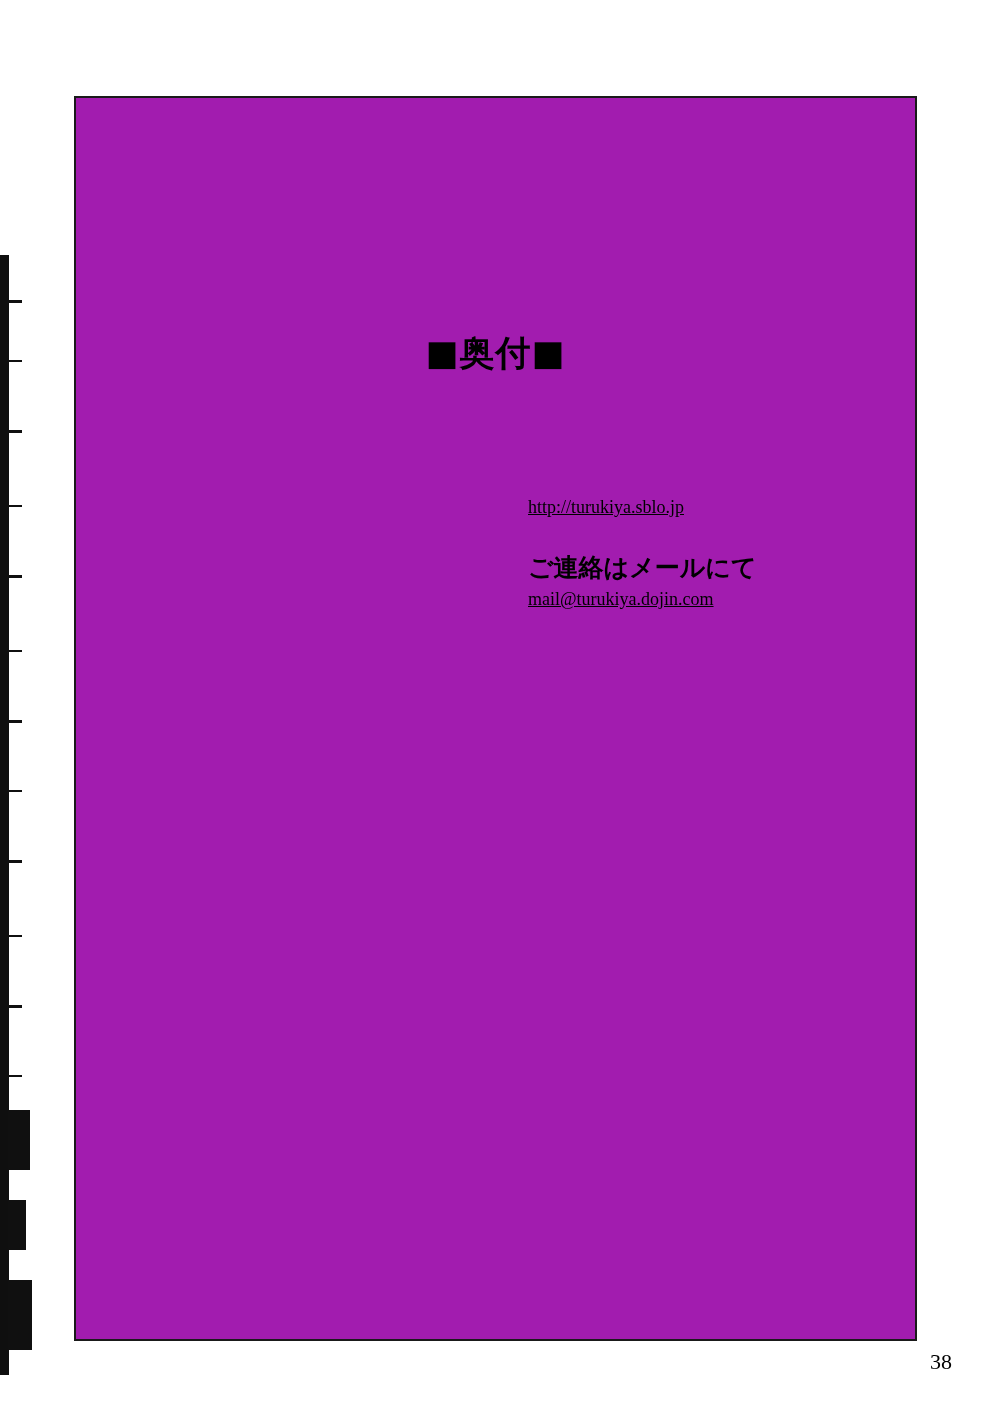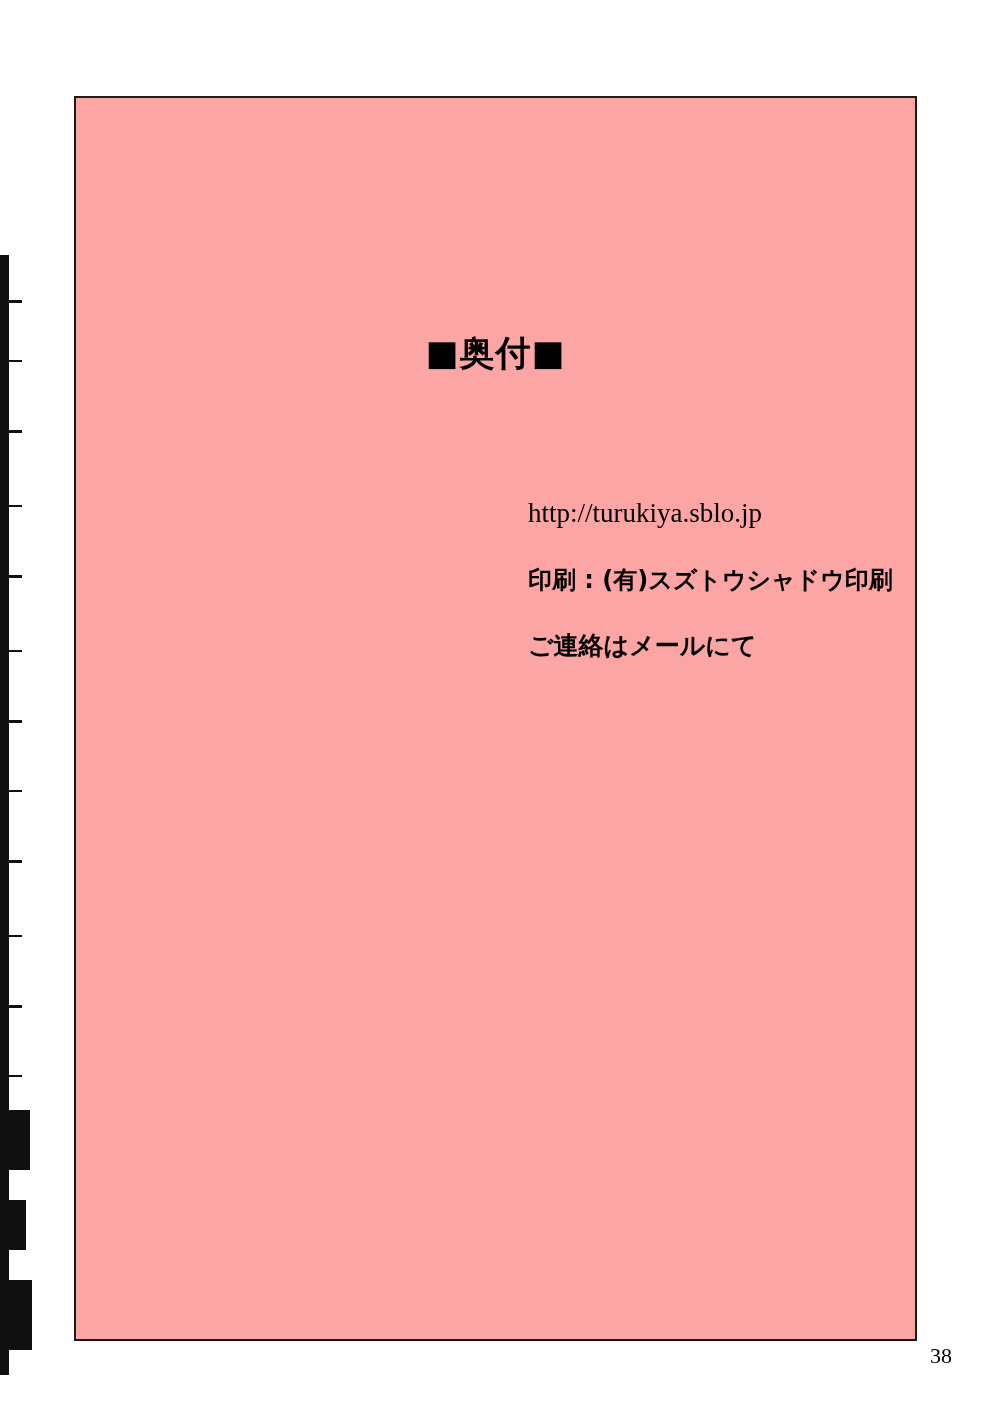--- a/index.html
+++ b/index.html
@@ -33,21 +33,21 @@
   }
 
   .frame {
     position: absolute;
     left: 74px;
     top: 96px;
     width: 843px;
     height: 1245px;
     border: 2px solid #1a1a1a;
     box-sizing: border-box;
-    background: #fca5a5;
+    background: #a21caf;
   }
 
   .colophon-heading {
     position: absolute;
     left: 0;
     right: 0;
     top: 232px;
     text-align: center;
     font-family: "DejaVu Sans", sans-serif;
     font-weight: bold;
@@ -81,27 +81,28 @@
     font-weight: bold;
     font-size: 25px;
   }
   .line.mixed {
     font-family: "DejaVu Sans", sans-serif;
     font-weight: bold;
     font-size: 24px;
   }
   .line.roman {
     font-family: "Liberation Serif", serif;
-    font-size: 27px;
+    font-size: 18px;
+    text-decoration: underline;
   }
 
   .page-number {
     position: absolute;
     right: 48px;
-    bottom: 54px;
+    bottom: 48px;
     font-family: "Liberation Serif", serif;
     font-size: 22px;
     color: #000000;
   }
 </style>
 </head>
 <body>
 
 <div class="page">
 
@@ -126,25 +127,25 @@
 
     <div class="colophon-heading">■奥付■</div>
 
     <div class="info-block">
 
       <div class="group">
         <div class="line roman">http://turukiya.sblo.jp</div>
       </div>
 
       <div class="group">
-        <div class="line mixed">印刷 : (有)スズトウシャドウ印刷</div>
       </div>
 
       <div class="group">
         <div class="line jp">ご連絡はメールにて</div>
+        <div class="line roman">mail@turukiya.dojin.com</div>
       </div>
 
     </div>
   </div>
 
   <div class="page-number">38</div>
 
 </div>
 
 </body></html>

